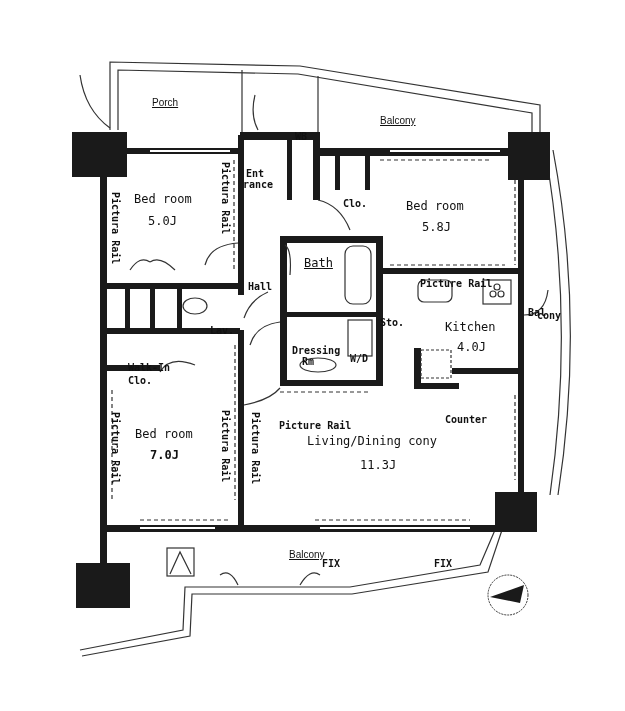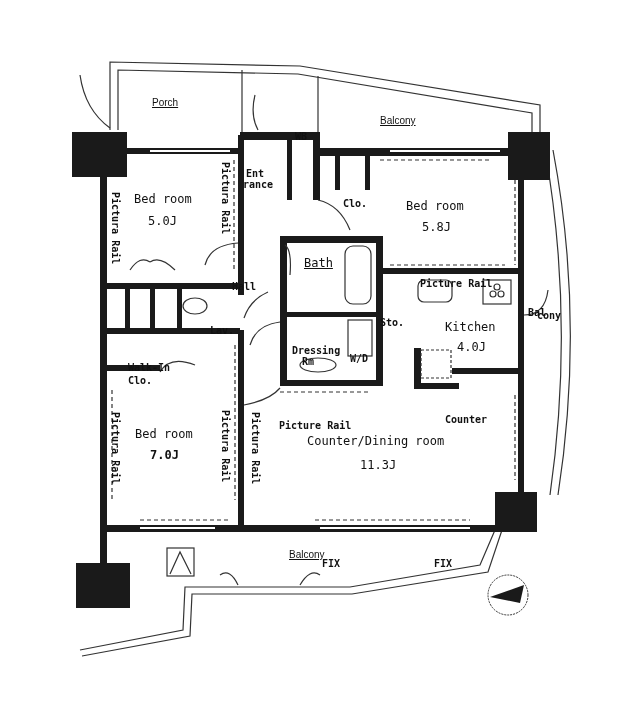--- a/index.html
+++ b/index.html
@@ -146,21 +146,21 @@
 <div class="lbl sm" style="left:246px;top:145px;">Ent</div>
 <div class="lbl sm" style="left:243px;top:156px;">rance</div>
 <div class="lbl sm" style="left:343px;top:175px;">Clo.</div>
 
 <div class="lbl big center" style="left:134px;top:192px;">Bed room</div>
 <div class="lbl big" style="left:148px;top:214px;">5.0J</div>
 
 <div class="lbl big" style="left:406px;top:199px;">Bed room</div>
 <div class="lbl big" style="left:422px;top:220px;">5.8J</div>
 
-<div class="lbl sm" style="left:232px;top:258px;">Hall</div>
+<div class="lbl sm" style="left:248px;top:258px;">Hall</div>
 <div class="lbl big" style="left:304px;top:256px;text-decoration:underline;">Bath</div>
 <div class="lbl sm" style="left:292px;top:322px;">Dressing</div>
 <div class="lbl sm" style="left:302px;top:333px;">Rm</div>
 <div class="lbl sm" style="left:350px;top:330px;">W/D</div>
 <div class="lbl sm" style="left:210px;top:302px;">Lav.</div>
 <div class="lbl sm" style="left:380px;top:294px;">Sto.</div>
 <div class="lbl sm" style="left:128px;top:339px;">Walk-In</div>
 <div class="lbl sm" style="left:128px;top:352px;">Clo.</div>
 
 <div class="lbl big" style="left:445px;top:320px;">Kitchen</div>
@@ -174,18 +174,18 @@
 
 <div class="lbl vert" style="left:218px;top:162px;">Pictura Rail</div>
 <div class="lbl vert" style="left:108px;top:192px;">Pictura Rail</div>
 <div class="lbl vert" style="left:108px;top:412px;">Pictura Rail</div>
 <div class="lbl vert" style="left:218px;top:410px;">Pictura Rail</div>
 <div class="lbl vert" style="left:248px;top:412px;">Pictura Rail</div>
 
 <div class="lbl big" style="left:135px;top:427px;">Bed room</div>
 <div class="lbl big" style="left:150px;top:448px;font-weight:bold;">7.0J</div>
 
-<div class="lbl big" style="left:307px;top:434px;">Counter/Dining room</div>
+<div class="lbl big" style="left:307px;top:434px;">Living/Dining cony</div>
 <div class="lbl big" style="left:360px;top:458px;">11.3J</div>
 
 <div class="lbl sm" style="left:322px;top:535px;">FIX</div>
 <div class="lbl sm" style="left:434px;top:535px;">FIX</div>
 <div class="lbl sans" style="left:289px;top:548px;">Balcony</div>
 
 </body></html>

